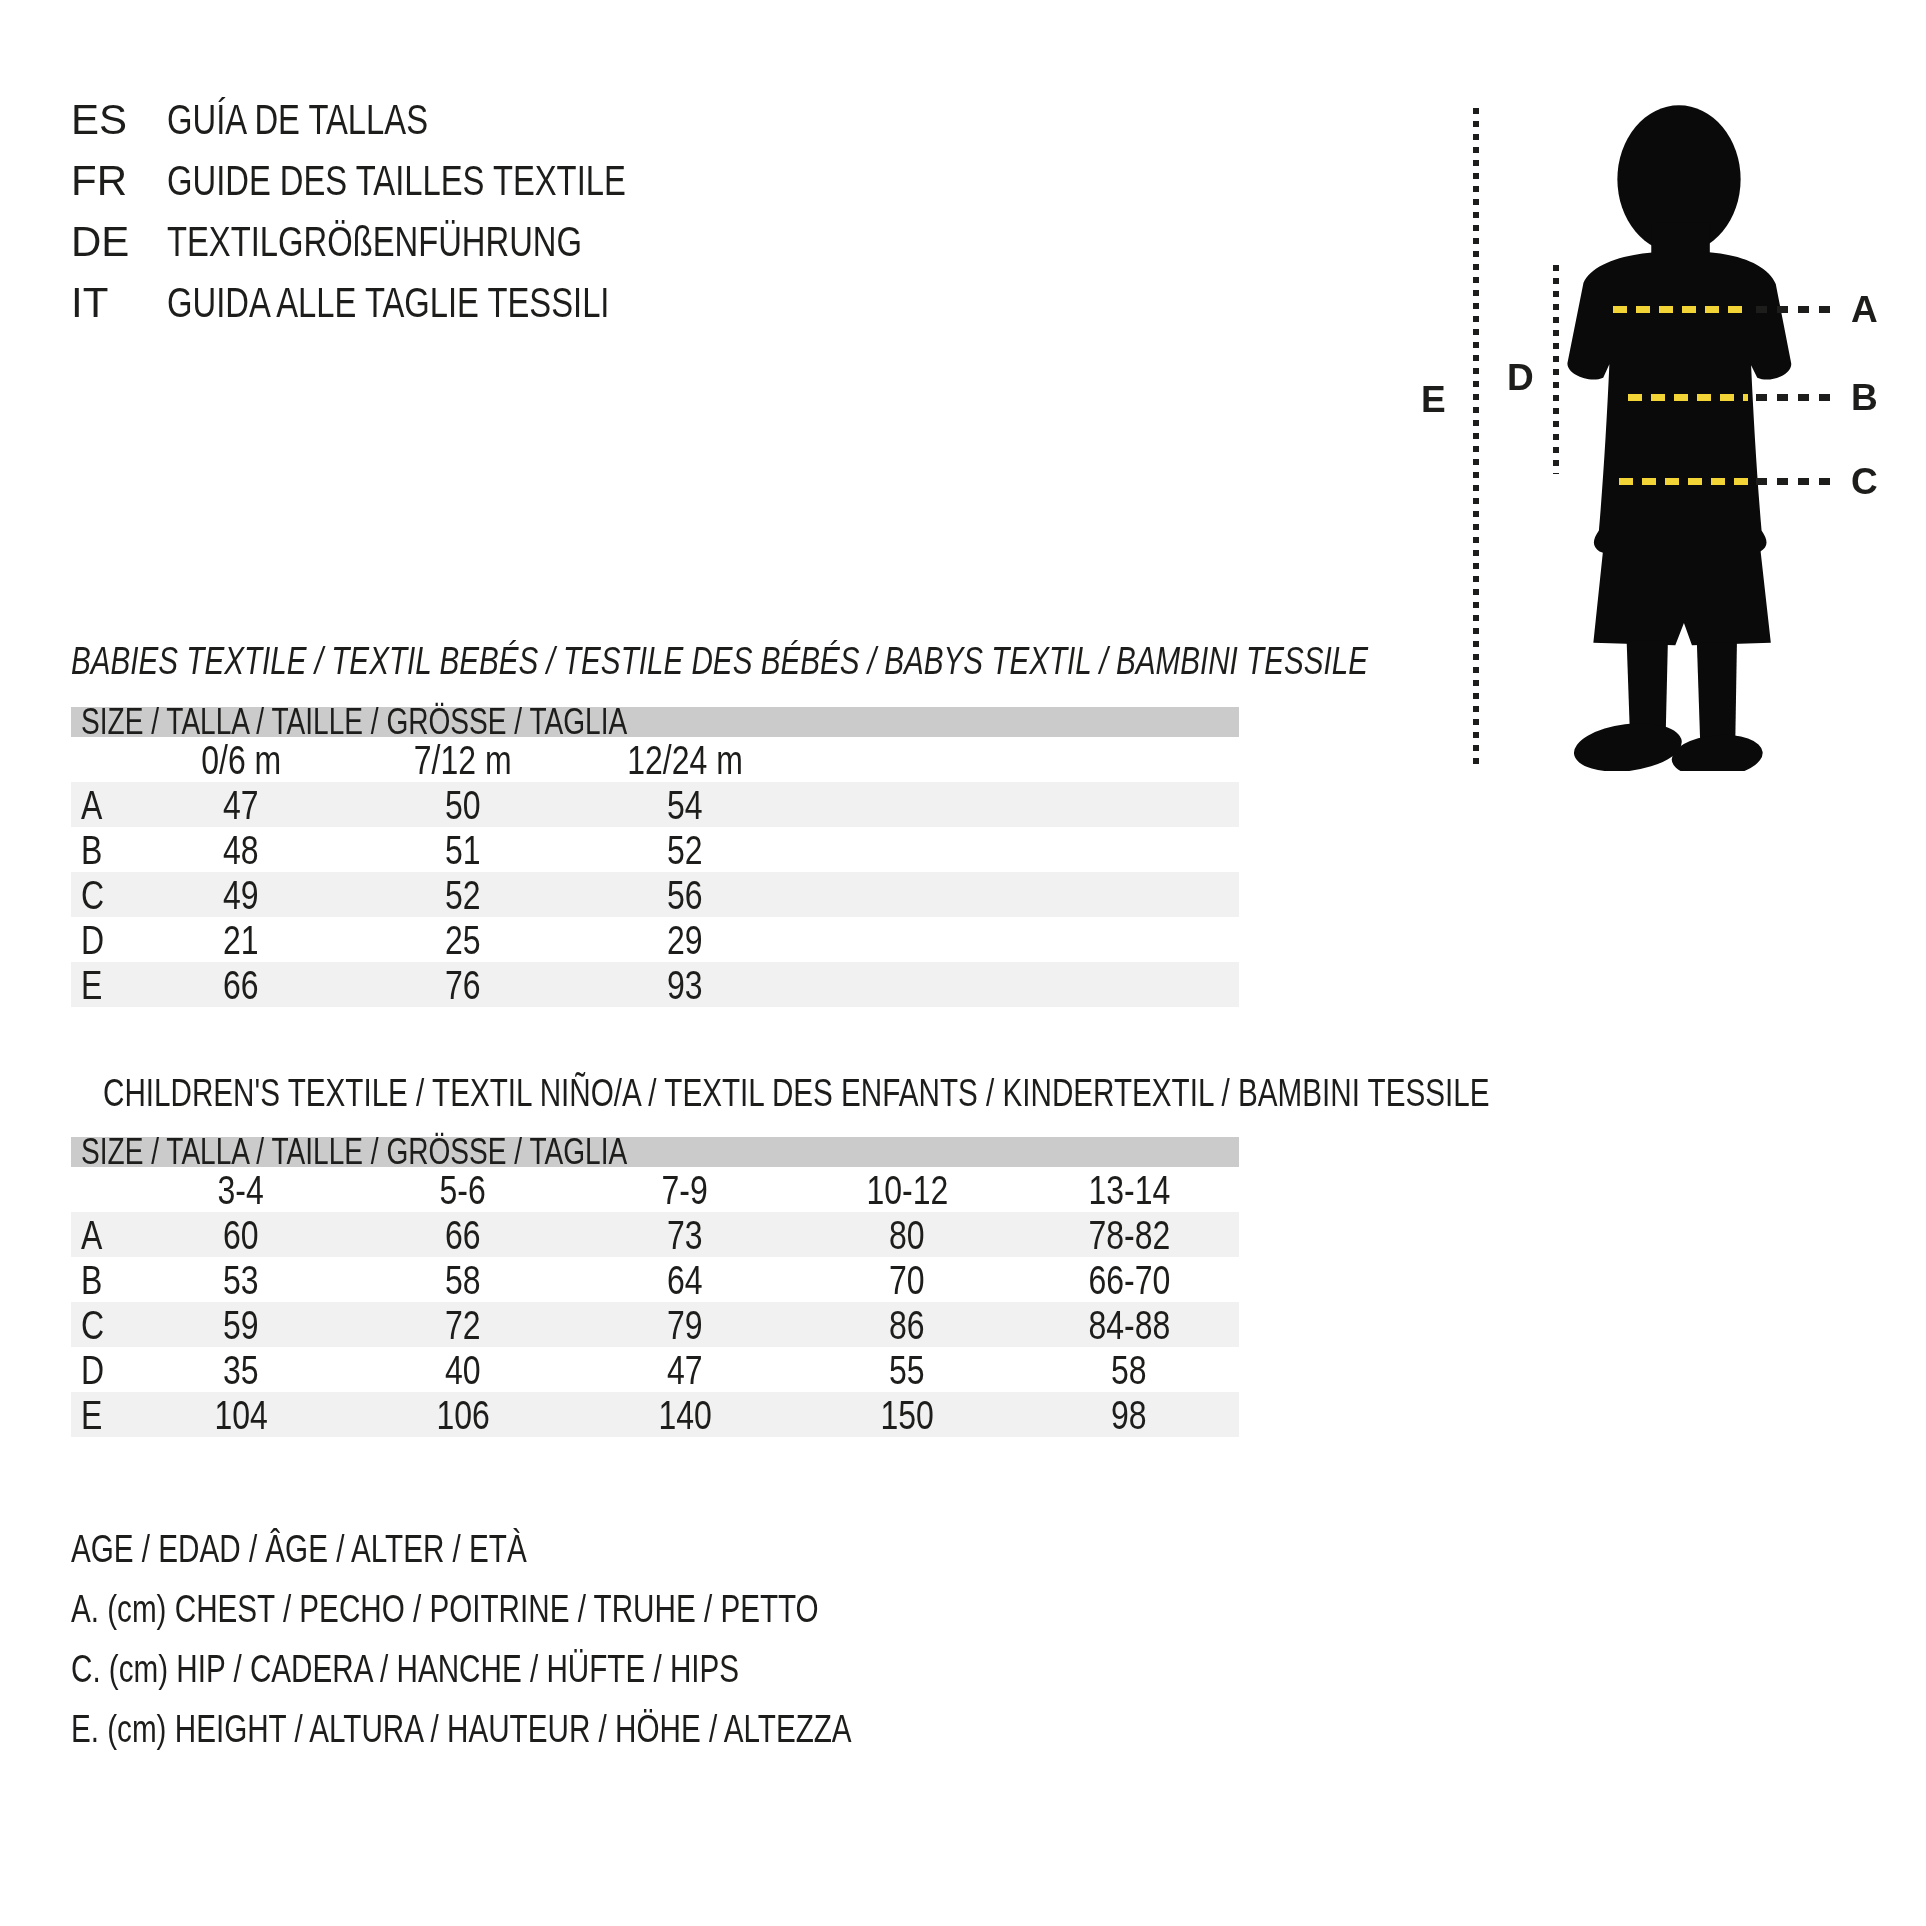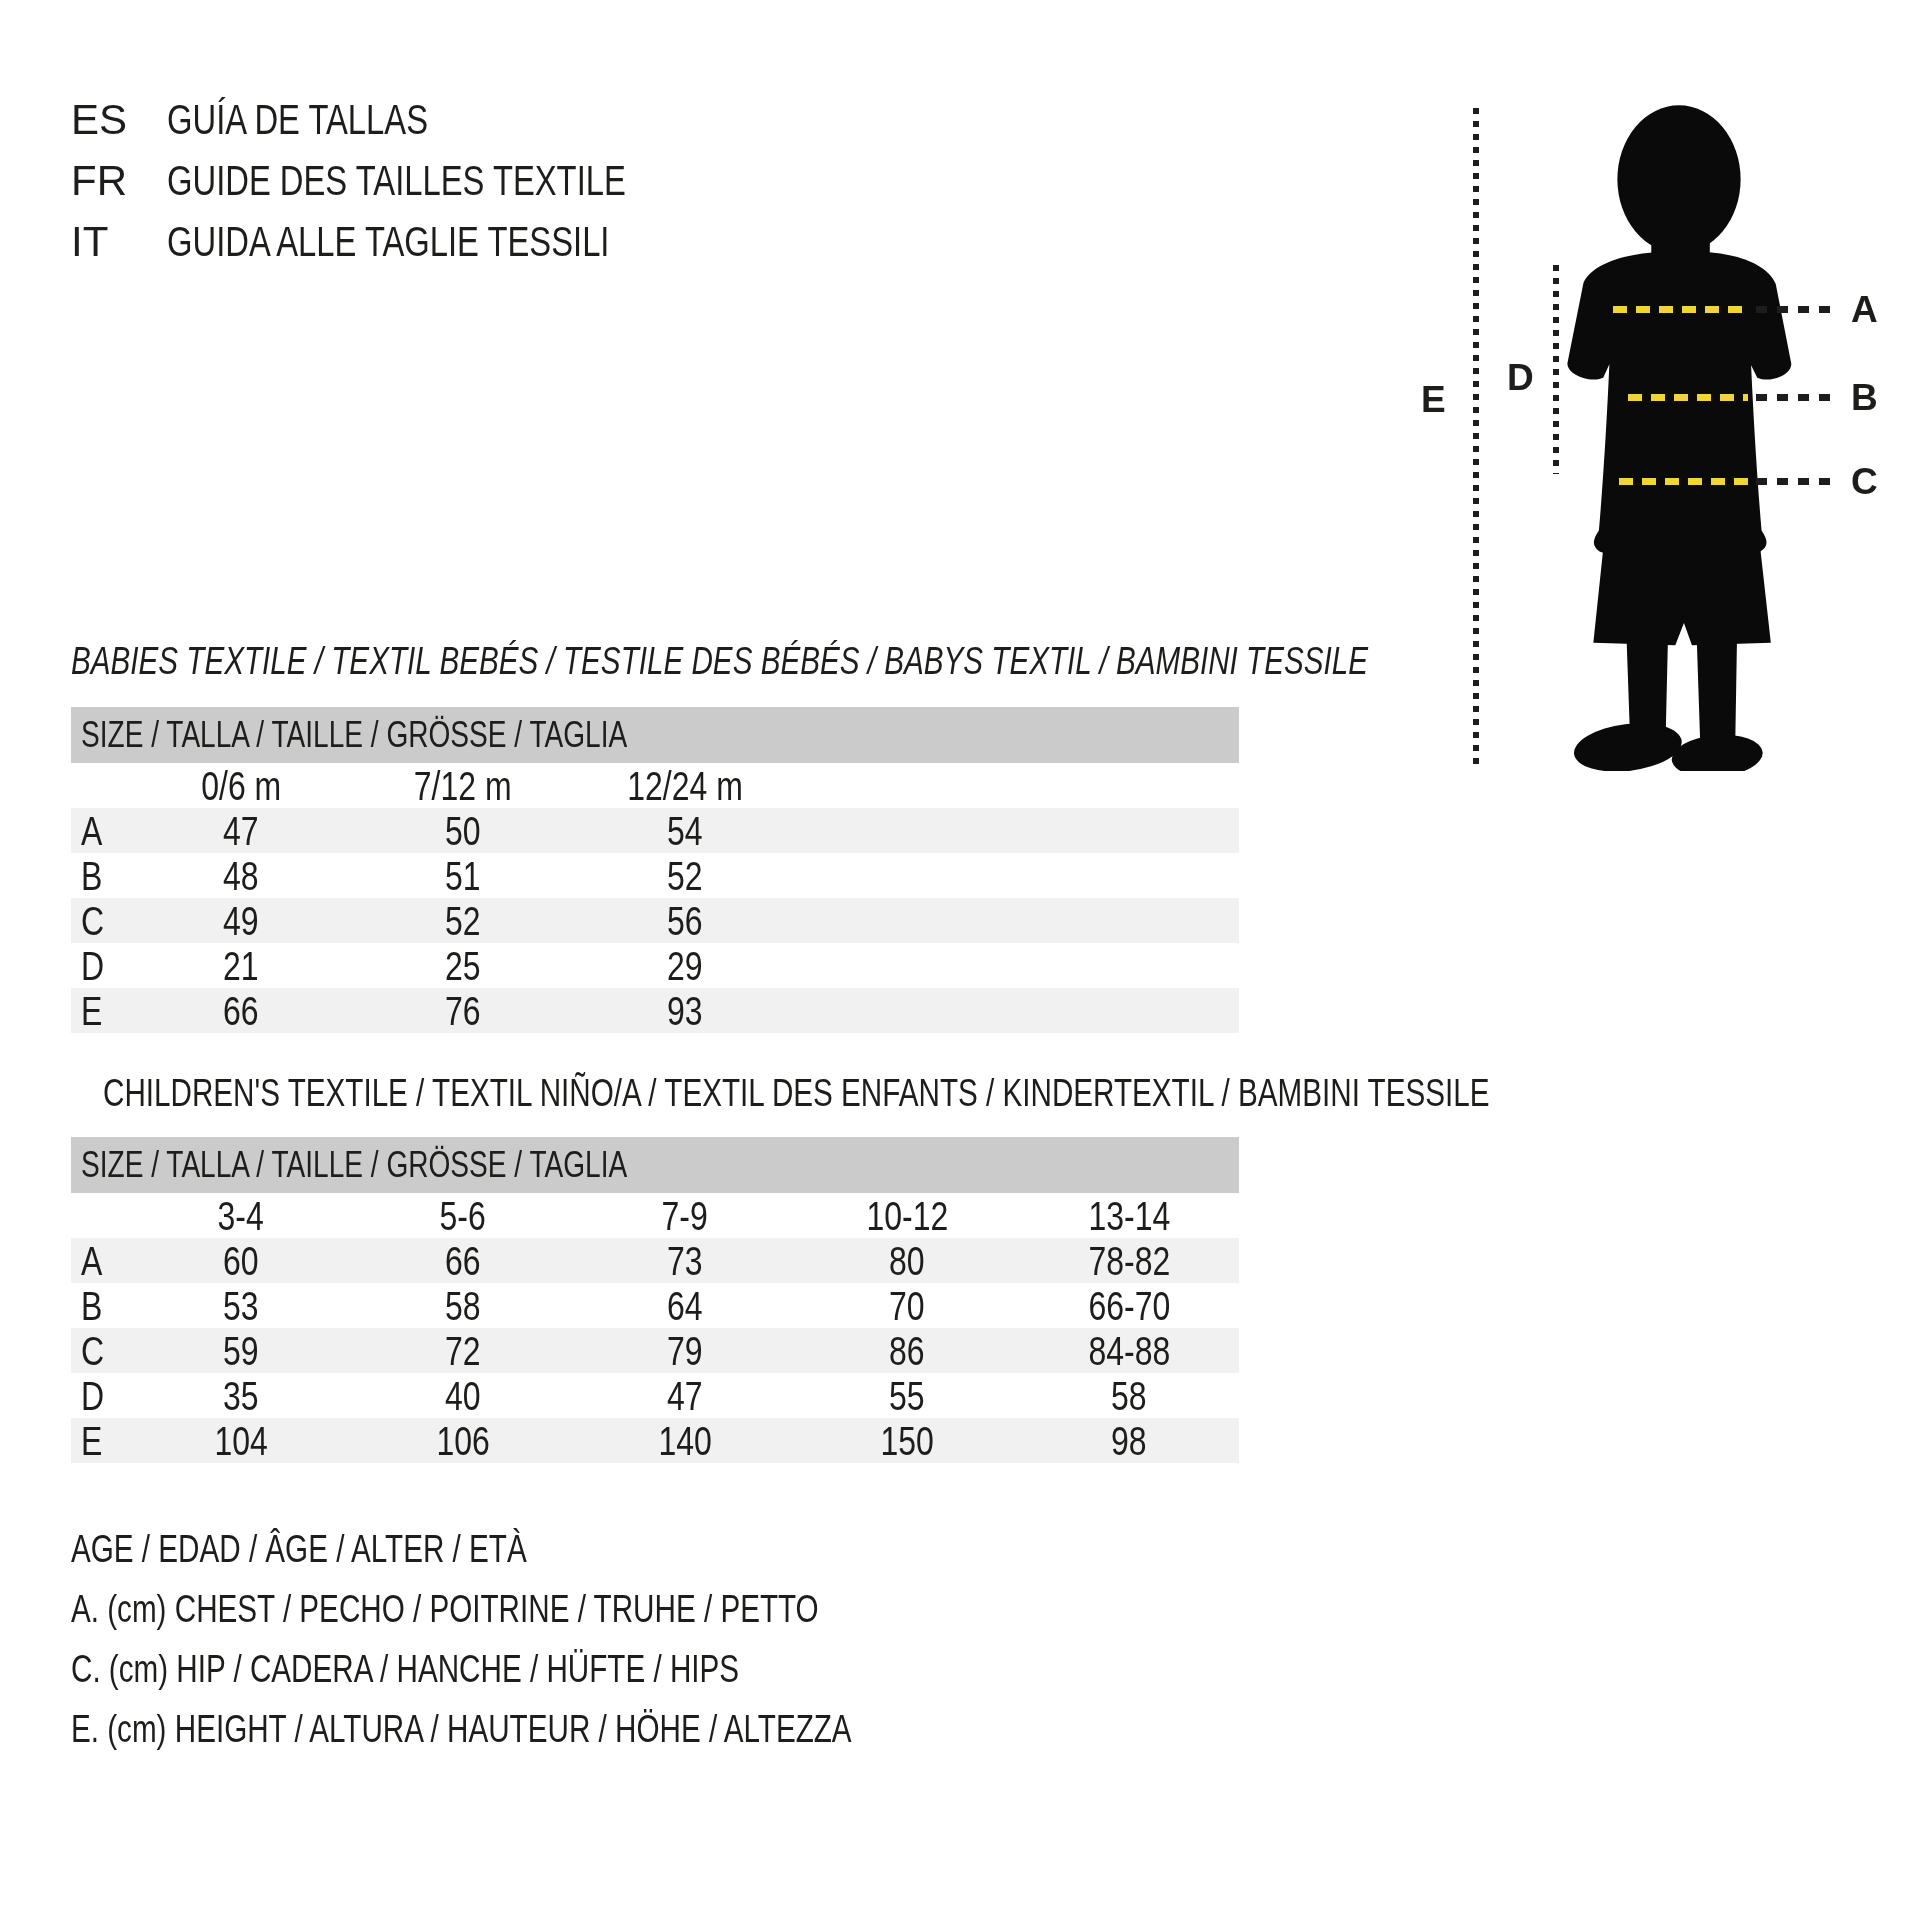--- a/index.html
+++ b/index.html
@@ -44,21 +44,21 @@
 
   
   .sec-heading{position:absolute;left:71px;font-size:38px;line-height:43px;}
   .babies-heading{top:640px;font-style:italic;}
   .children-heading{top:1072px;margin-left:32px;}
 
   
   .table{position:absolute;left:71px;width:1168px;}
   .babies-table{top:707px;}
   .children-table{top:1137px;}
-  .size-bar{height:56px;background:var(--bar-gray);display:flex;align-items:center;padding-left:10px;box-sizing:border-box;font-size:36px;}
+  .size-bar{height:30px;background:var(--bar-gray);display:flex;align-items:center;padding-left:10px;box-sizing:border-box;font-size:36px;}
   .trow{display:grid;height:45px;align-items:center;font-size:41px;}
   .grid3{grid-template-columns:59px 222px 222px 222px;}
   .grid5{grid-template-columns:59px 222px 222px 222px 222px 222px;}
   .trow.stripe{background:var(--stripe-gray);}
   .cell{text-align:center;}
   .rlabel{padding-left:10px;text-align:left;}
 
   
   .legend{position:absolute;left:71px;top:1528px;font-size:38px;}
   .legend-line{height:60px;display:flex;align-items:flex-start;}
@@ -69,20 +69,24 @@
 <div class="page">
 
   <section class="languages">
     <div class="lang-row">
       <span class="lang-code">ES</span>
       <span class="cond">GUÍA DE TALLAS</span>
     </div>
     <div class="lang-row">
       <span class="lang-code">FR</span>
       <span class="cond">GUIDE DES TAILLES TEXTILE</span>
+    </div>
+    <div class="lang-row">
+      <span class="lang-code">DE</span>
+      <span class="cond">TEXTILGRÖßENFÜHRUNG</span>
     </div>
     <div class="lang-row">
       <span class="lang-code">IT</span>
       <span class="cond">GUIDA ALLE TAGLIE TESSILI</span>
     </div>
   </section>
 
   <section>
     <div class="vline e-line"></div>
     <div class="vline d-line"></div>

